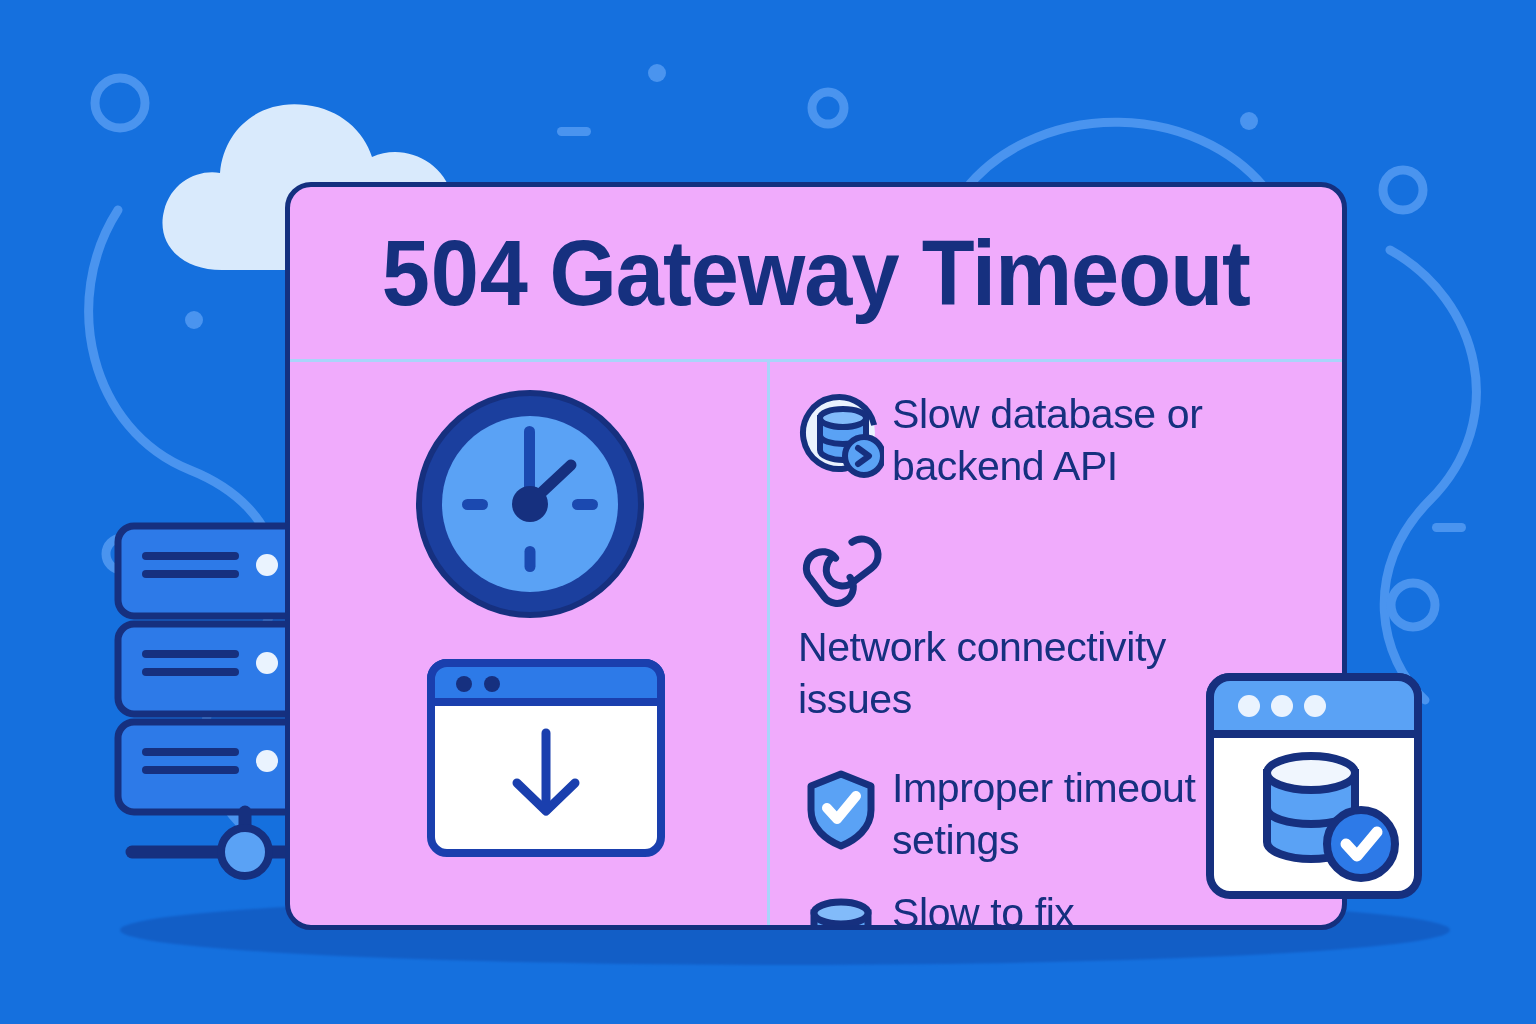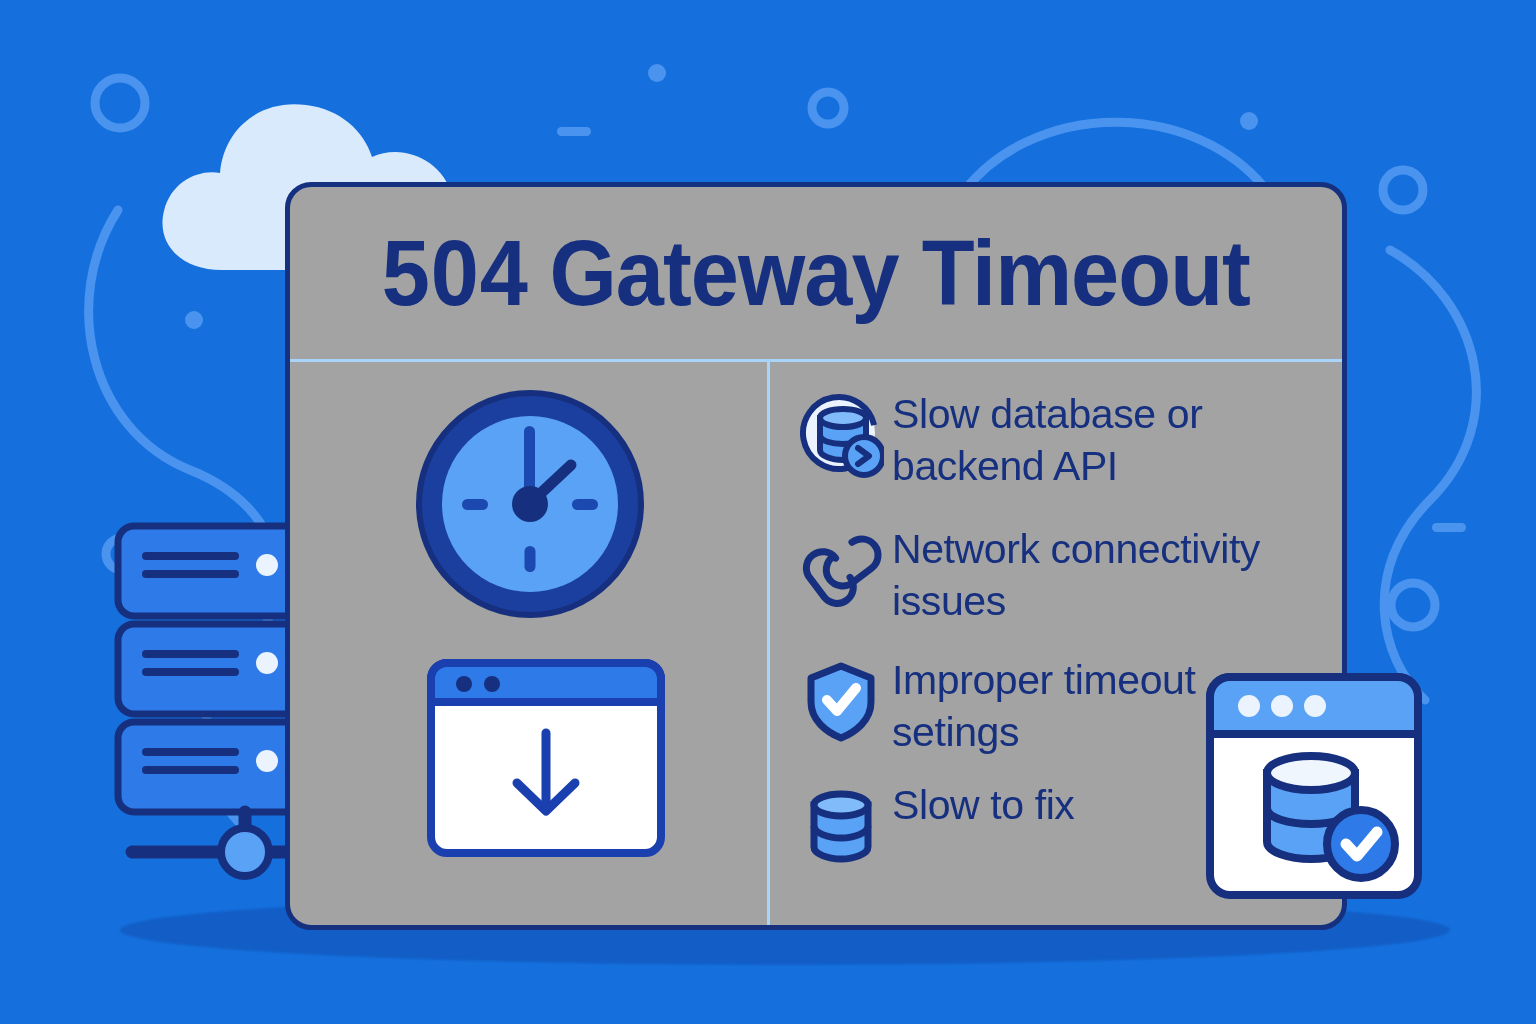--- a/index.html
+++ b/index.html
@@ -24,21 +24,21 @@
     border-radius:50%;
     z-index:1;
     filter:blur(1px);
   }
 
   
   .card {
     position:absolute;
     left:285px; top:182px;
     width:1062px; height:748px;
-    background:#a3a3a3;
+    background:#f0abfc;
     border:5px solid #14307f;
     border-radius:26px;
     z-index:3;
     overflow:hidden;
   }
   .card-title-area {
     height:175px;
     display:flex; align-items:center; justify-content:center;
     border-bottom:3px solid #a9d4fa;
   }
@@ -76,21 +76,21 @@
   }
   .bullet .ico { flex:0 0 auto; width:86px; display:flex; justify-content:center; padding-top:4px; }
   .bullet .txt {
     font-size:41px;
     line-height:1.28;
     color:#16307f;
     max-width:390px;
     letter-spacing:-.4px;
   }
   .bullet.b1 { margin-bottom:30px; }
-  .bullet.b2 { margin-bottom:26px; }
+  .bullet.b2 { margin-bottom:36px;flex-direction:column; }
   .bullet.b3 { margin-bottom:20px; }
 
   
   .servers { position:absolute; left:110px; top:512px; z-index:2; }
 
   
   .dbcard { position:absolute; left:1205px; top:672px; z-index:4; }
 
   
   .cloud { position:absolute; left:150px; top:85px; z-index:2; }

